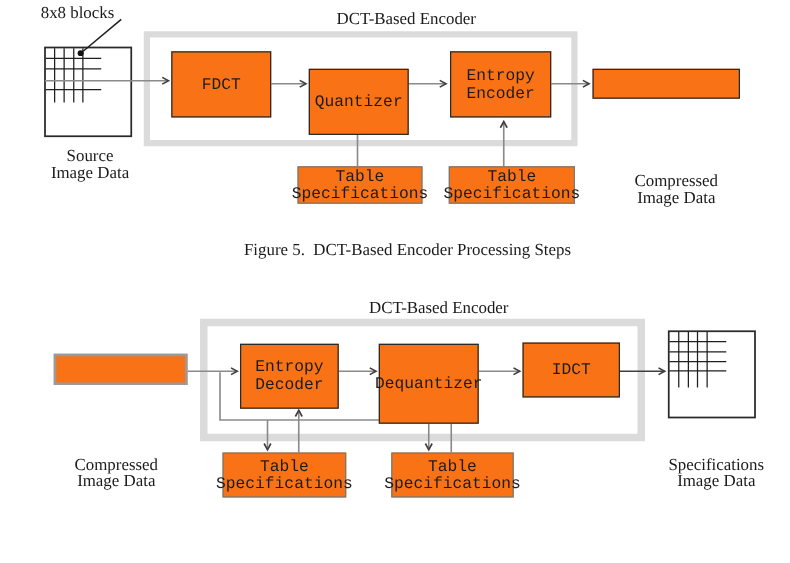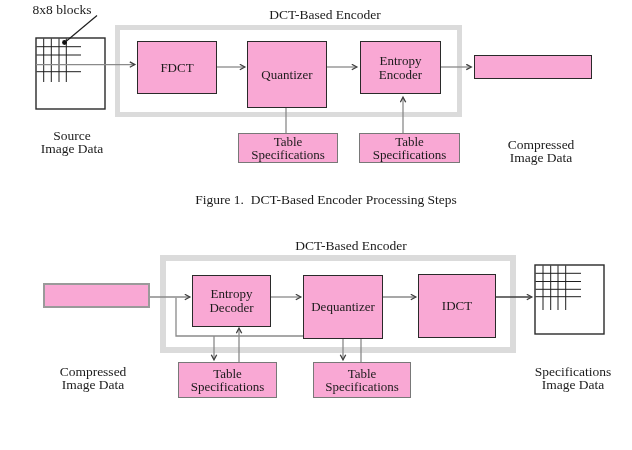--- a/index.html
+++ b/index.html
@@ -4,23 +4,23 @@
 <style>
   :root{
     --ink:#1b1b1b; --box-border:#2a2a2a; --soft-border:#787878;
     --line-gray:#8a8a8a; --arrow-dark:#3f3f3f; --frame-gray:#dbdbdb; --bg:#ffffff;
   }
   html,body{margin:0;padding:0;background:var(--bg);}
   .canvas{position:relative;width:632px;height:450px;background:var(--bg);overflow:hidden;
           font-family:"Liberation Serif",serif;color:var(--ink);}
   .frame{position:absolute;border:5px solid var(--frame-gray);box-sizing:border-box;}
   .frame.thick{border-width:6px;}
-  .box{position:absolute;box-sizing:border-box;border:1.4px solid var(--box-border);background:#f9a8d4;
+  .box{position:absolute;box-sizing:border-box;border:1.4px solid var(--box-border);background:#f97316;
        display:flex;align-items:center;justify-content:center;text-align:center;
-       font-size:13px;line-height:14px;white-space:pre-line;}
+       font-size:13px;line-height:14px;white-space:pre-line;font-family:Liberation Mono, monospace;}
   .box.ts{border:1.4px solid var(--soft-border);line-height:13.5px;}
   .box.empty-dark{border:1.5px solid var(--box-border);}
   .box.empty-gray{border:2px solid #9a9a9a;}
   .lbl{position:absolute;text-align:center;font-size:13.5px;line-height:12.5px;white-space:pre-line;}
   .ttl{position:absolute;text-align:center;font-size:13.5px;white-space:pre;}
   .cap{position:absolute;text-align:center;font-size:13.5px;white-space:pre;}
   svg.layer{position:absolute;left:0;top:0;}
   .c{stroke:var(--line-gray);stroke-width:1.3;fill:none;}
   .c-dark{stroke:var(--arrow-dark);stroke-width:1.3;fill:none;}
   .head{stroke:var(--arrow-dark);stroke-width:1.3;fill:none;}
@@ -70,46 +70,46 @@
     <path class="c-dark" marker-end="url(#arw)" d="M496,297 H531.5"></path>
 
     <g>
       <rect x="535" y="265" width="69" height="69" class="gbox"></rect>
       <path class="gl" d="M543,265.5 V310 M550.7,265.5 V310 M558,265.5 V310 M565.7,265.5 V310
                           M535.5,273.3 H581 M535.5,281.5 H581 M535.5,289.3 H581 M535.5,296.7 H581"></path>
     </g>
   </svg>
 
   <div class="box" style="left:137px;top:41px;width:80px;height:53px;"><span>FDCT</span></div>
-  <div class="box" style="left:247px;top:41px;width:80px;height:67px;"><span>Quantizer</span></div>
+  <div class="box" style="left:247px;top:55px;width:80px;height:53px;"><span>Quantizer</span></div>
   <div class="box" style="left:360px;top:41px;width:81px;height:53px;"><span>Entropy
 Encoder</span></div>
   <div class="box empty-dark" style="left:474px;top:55px;width:118px;height:24px;"></div>
   <div class="box ts" style="left:238px;top:133px;width:100px;height:30px;"><span>Table
 Specifications</span></div>
   <div class="box ts" style="left:359px;top:133px;width:101px;height:30px;"><span>Table
 Specifications</span></div>
 
   <div class="box empty-gray" style="left:43px;top:283px;width:107px;height:25px;"></div>
   <div class="box" style="left:192px;top:275px;width:79px;height:52px;"><span>Entropy
 Decoder</span></div>
   <div class="box" style="left:303px;top:275px;width:80px;height:64px;"><span>Dequantizer</span></div>
-  <div class="box" style="left:418px;top:274px;width:78px;height:64px;"><span>IDCT</span></div>
+  <div class="box" style="left:418px;top:274px;width:78px;height:44px;"><span>IDCT</span></div>
   <div class="box ts" style="left:178px;top:362px;width:99px;height:36px;"><span>Table
 Specifications</span></div>
   <div class="box ts" style="left:313px;top:362px;width:98px;height:36px;"><span>Table
 Specifications</span></div>
 
   <div class="ttl" style="left:2px;top:2px;width:120px;">8x8 blocks</div>
   <div class="ttl" style="left:225px;top:7px;width:200px;">DCT-Based Encoder</div>
-  <div class="lbl" style="left:12px;top:130px;width:120px;">Source
+  <div class="lbl" style="left:12px;top:119px;width:120px;">Source
 Image Data</div>
   <div class="lbl" style="left:481px;top:139px;width:120px;">Compressed
 Image Data</div>
-  <div class="cap" style="left:126px;top:192px;width:400px;">Figure 1.  DCT-Based Encoder Processing Steps</div>
+  <div class="cap" style="left:126px;top:192px;width:400px;">Figure 5.  DCT-Based Encoder Processing Steps</div>
 
   <div class="ttl" style="left:251px;top:238px;width:200px;">DCT-Based Encoder</div>
   <div class="lbl" style="left:33px;top:366px;width:120px;">Compressed
 Image Data</div>
   <div class="lbl" style="left:513px;top:366px;width:120px;">Specifications
 Image Data</div>
 
 </div>
 
 </body></html>

